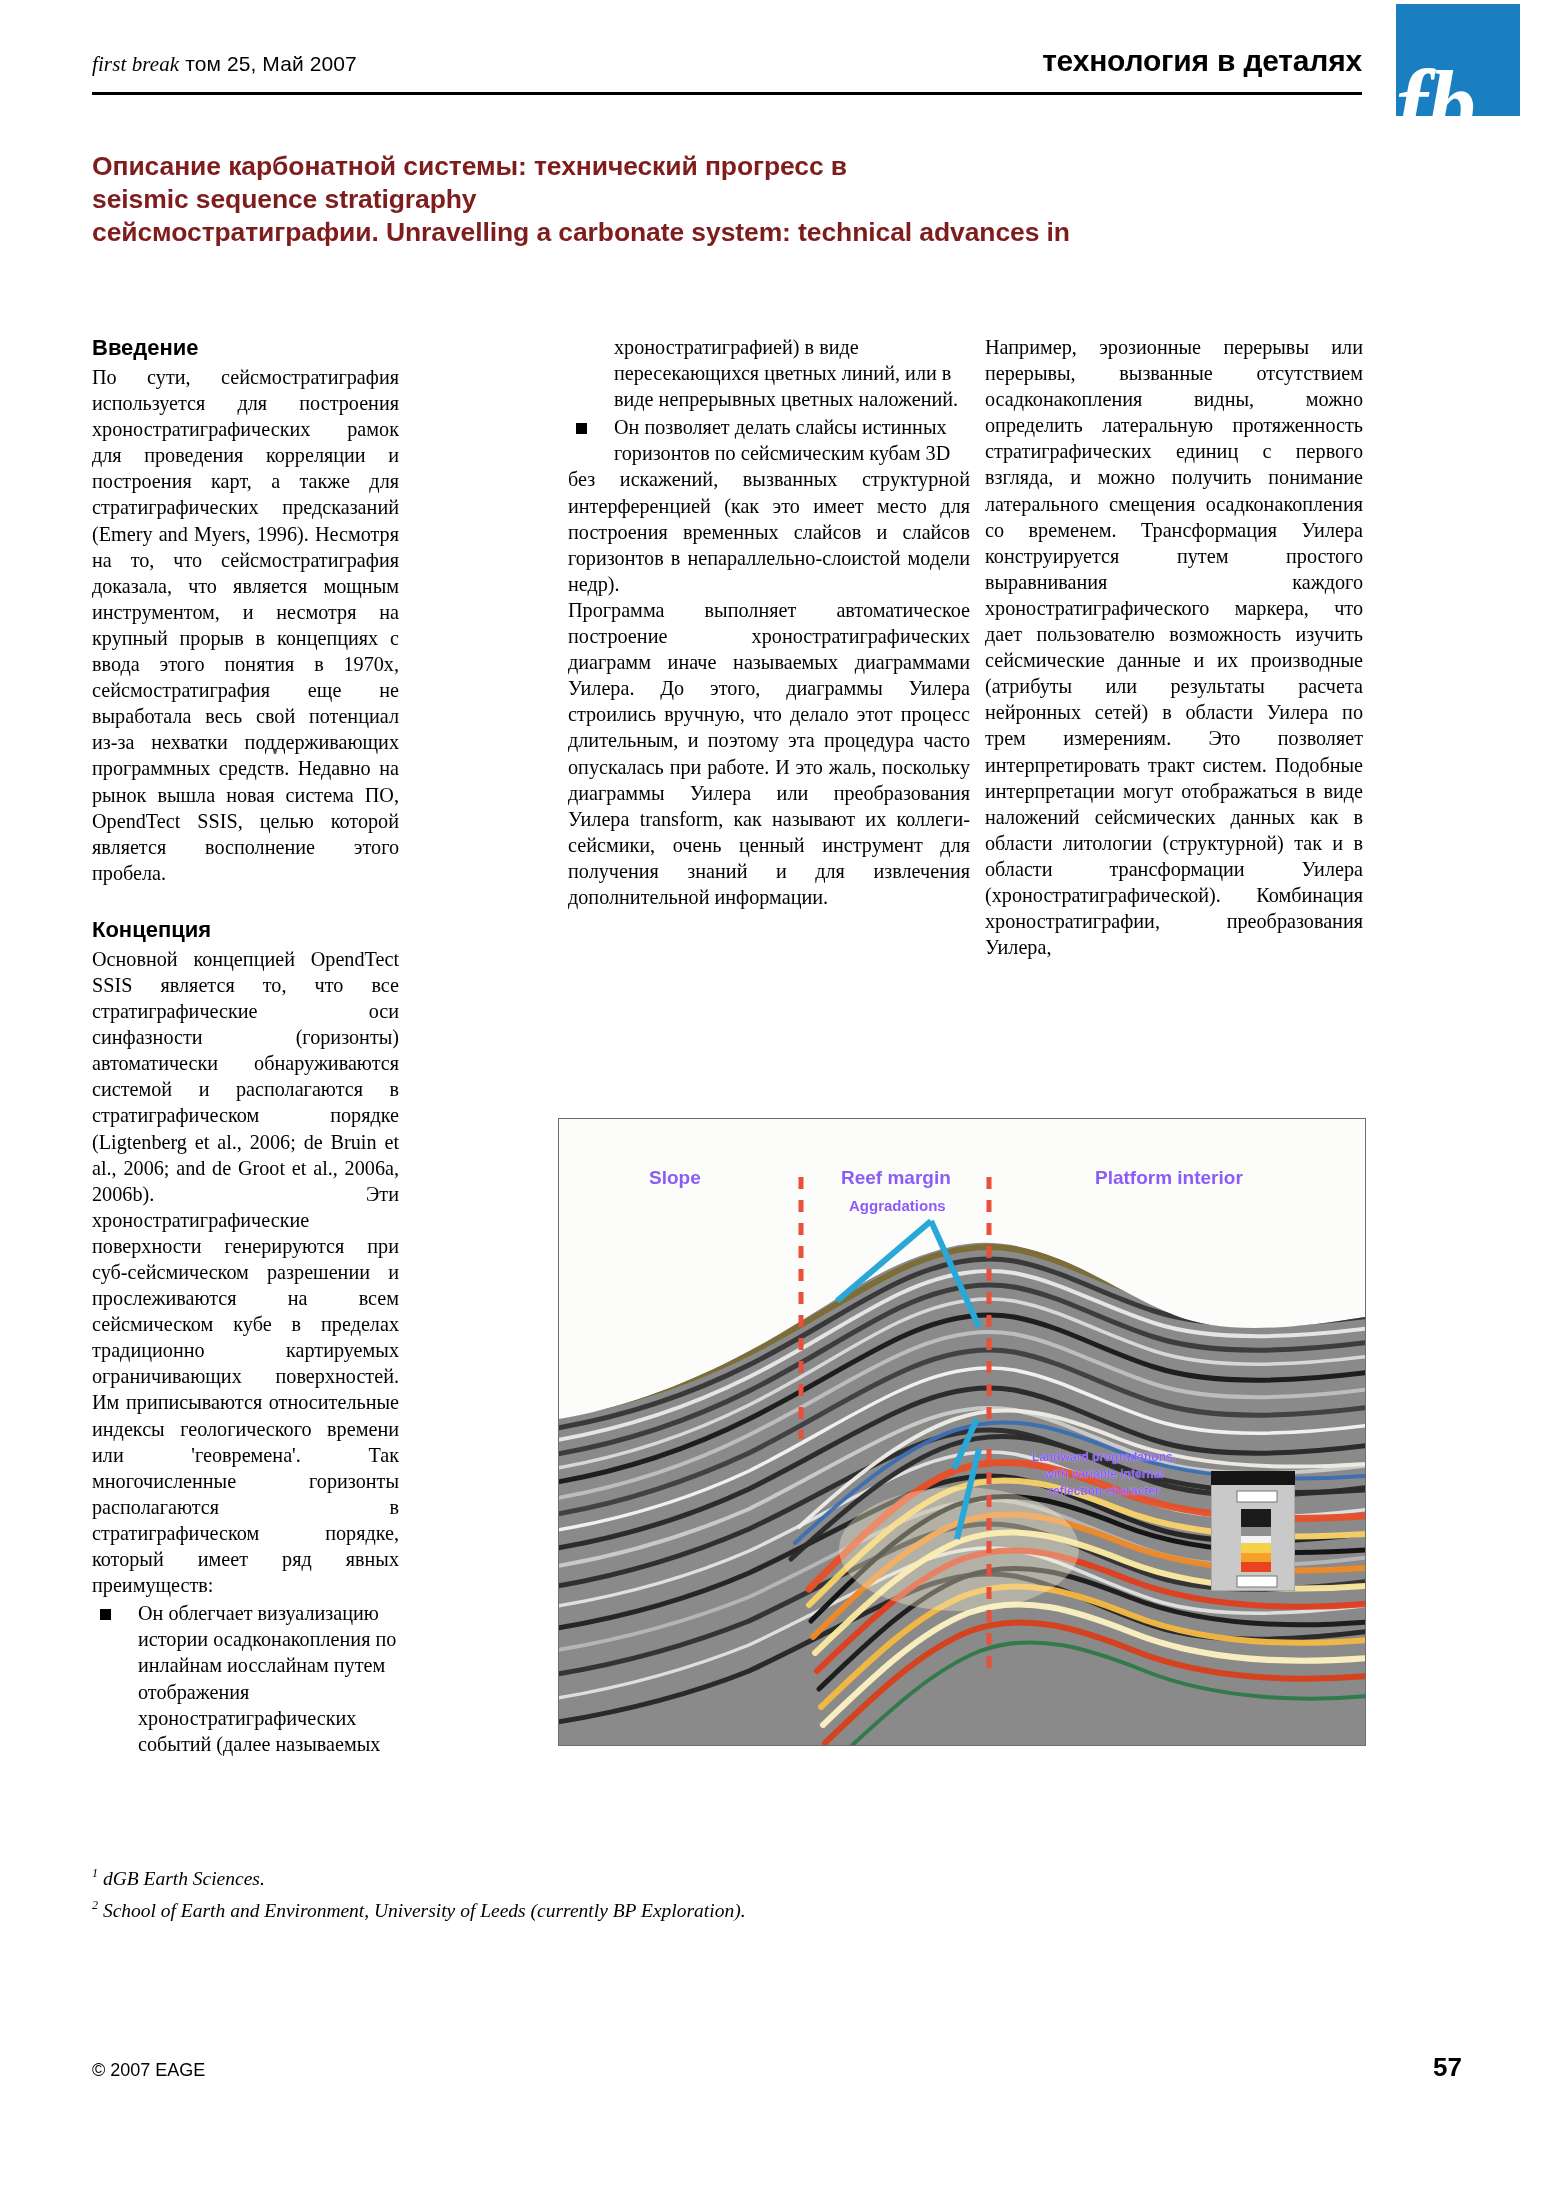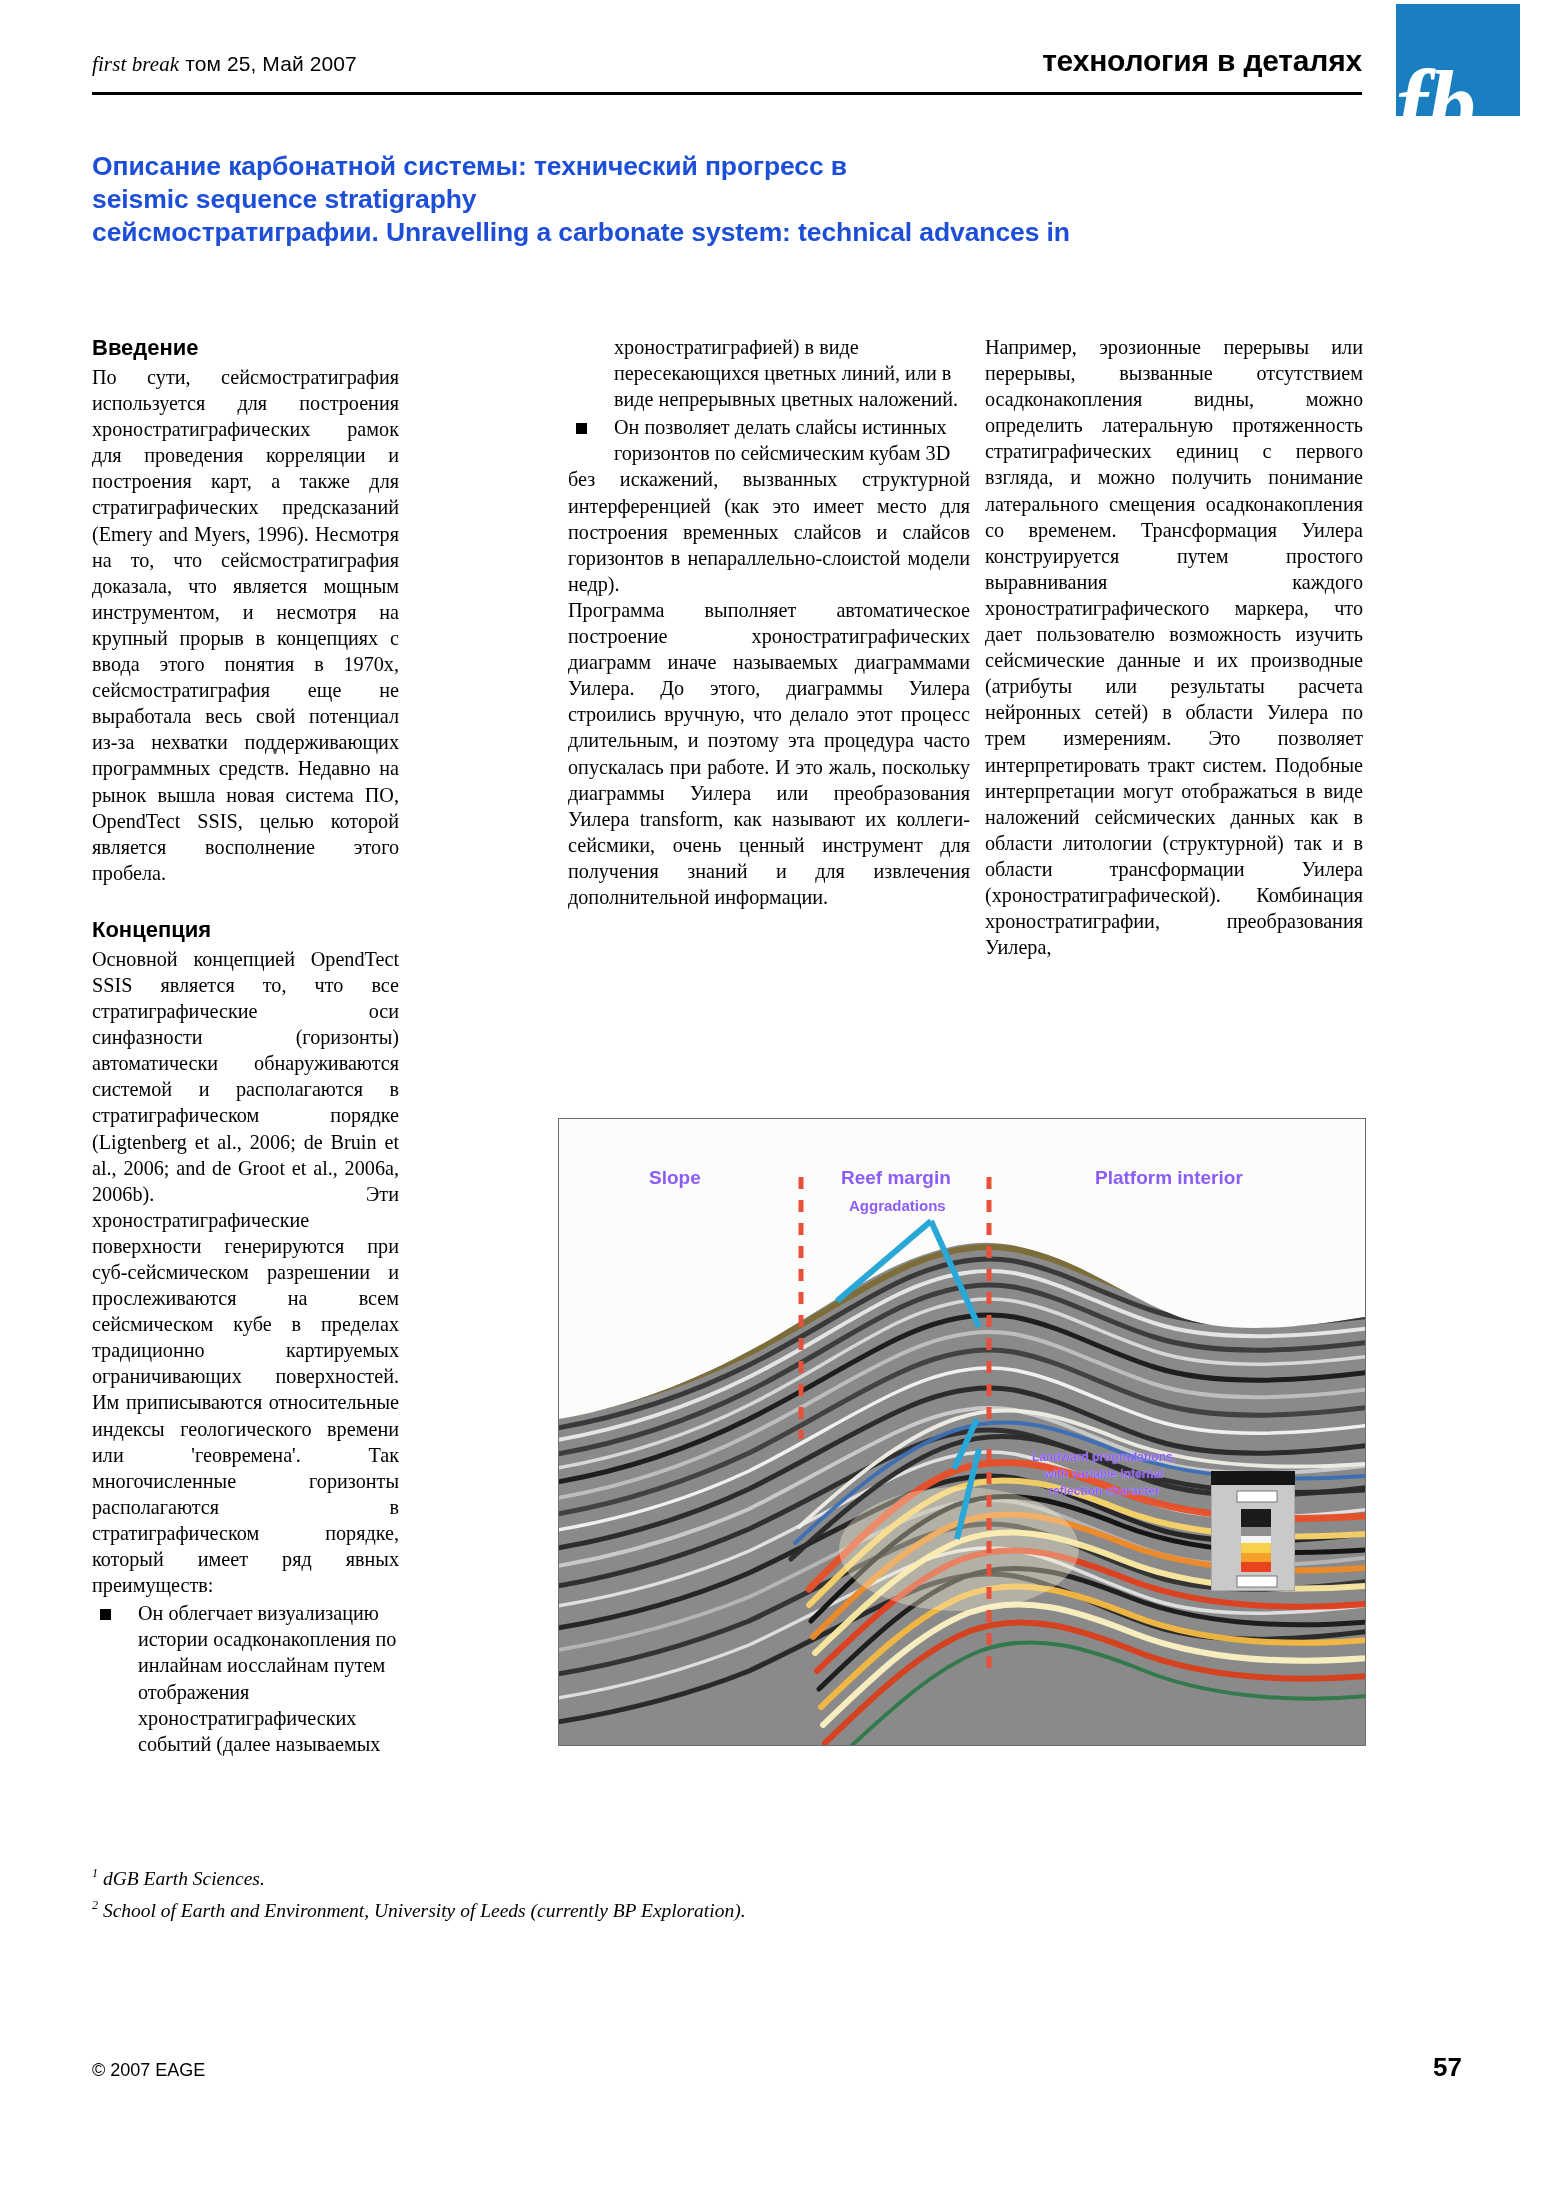--- a/index.html
+++ b/index.html
@@ -38,21 +38,21 @@
     position:absolute;left:0;right:0;top:4px;
     text-align:left;
     font-family:"Liberation Serif",serif;
     font-style:italic;font-weight:bold;font-size:96px;
     color:#ffffff;line-height:1;margin-top:48px;
   }
 
   
   .title{
     position:absolute;left:92px;top:150px;width:1270px;
-    color:#1d4ed8;
+    color:#7f1d1d;
     font-family:"Liberation Sans",sans-serif;
     font-weight:bold;font-size:26.5px;line-height:33px;
     letter-spacing:-0.1px;
   }
   .byline{
     position:absolute;left:92px;top:262px;width:1275px;
     font-size:22.5px;line-height:30px;
     text-align:left;
   }
   .byline sup{font-size:13px;vertical-align:super;}

